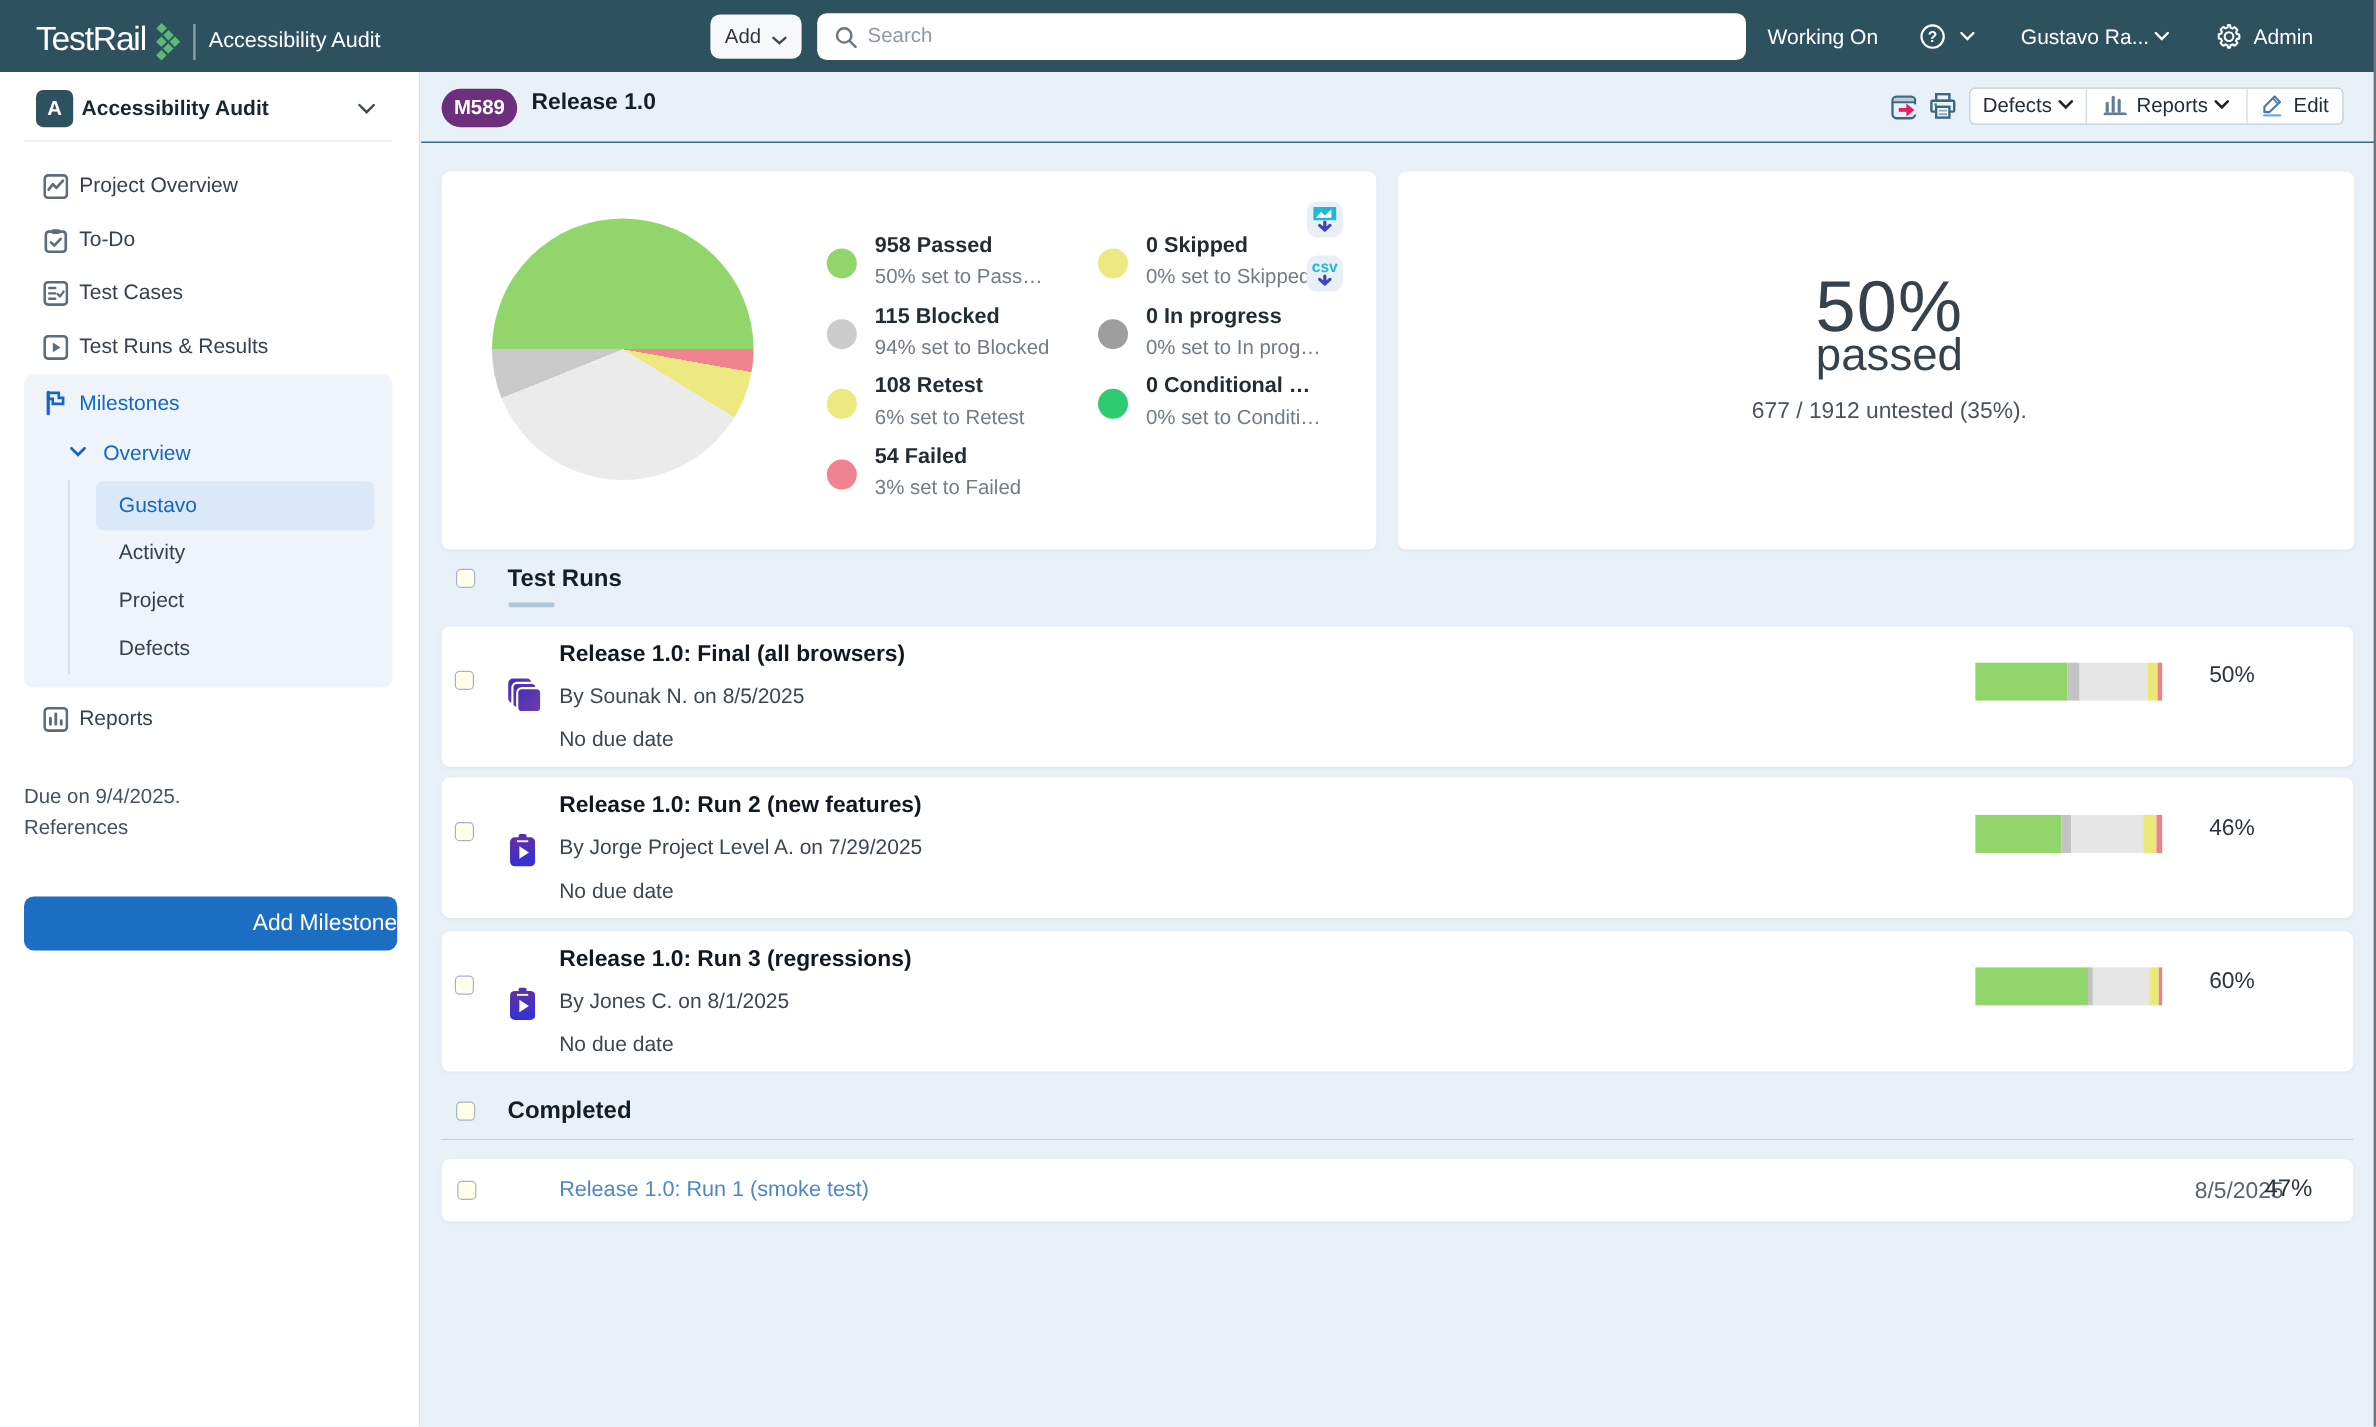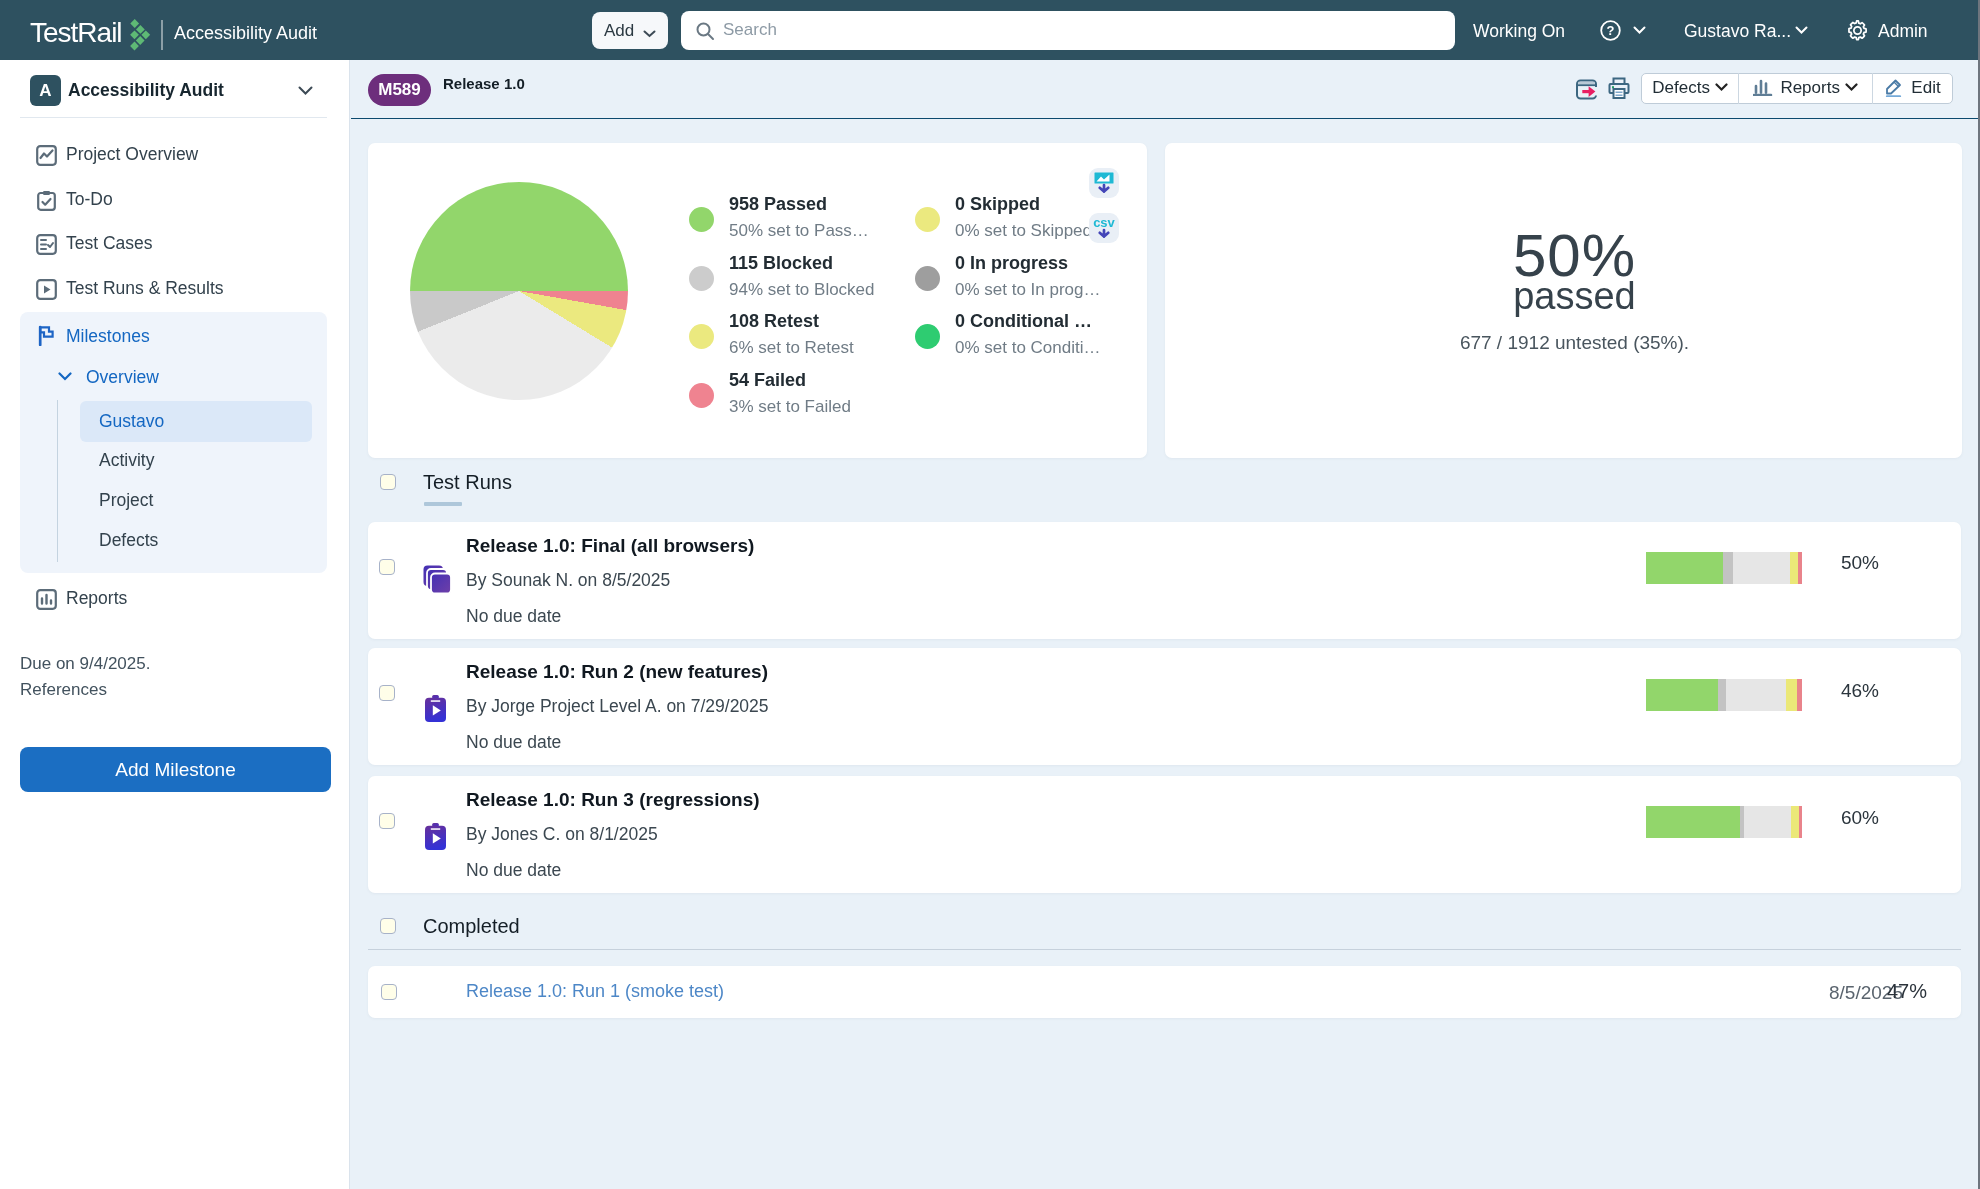--- a/index.html
+++ b/index.html
@@ -39,27 +39,27 @@
 .navitem .tx { position:absolute; left:46px; top:11px; }
 .milebox { position:absolute; left:20px; top:252px; width:307px; height:261px; background:#eff4fb; border-radius:8px; }
 .milebox .flagrow { position:absolute; left:16px; top:12px; color:#1467c2; font-size:17.5px; }
 .milebox .ovrow { position:absolute; left:38px; top:55px; color:#1467c2; font-size:17.5px; }
 .milebox .vline { position:absolute; left:37px; top:88px; width:1px; height:162px; background:#c4d3e0; }
 .subitem { position:absolute; left:60px; width:232px; height:41px; font-size:17.5px; color:#33424d; line-height:41px; }
 .subitem.active { background:#dbe8f8; border-radius:6px; color:#1467c2; }
 .subitem .t { margin-left:19px; }
 .duetext { position:absolute; left:20px; top:594px; font-size:17px; color:#42525e; }
 .reftext { position:absolute; left:20px; top:620px; font-size:17px; color:#42525e; }
-.addmile { position:absolute; left:20px; top:687px; width:311px; height:45px; background:#1b6ec2; border-radius:8px; color:#fff; font-size:19px; text-align:center; line-height:45px; }
+.addmile { position:absolute; left:20px; top:687px; width:311px; height:45px; background:#1b6ec2; border-radius:8px; color:#fff; font-size:19px; text-align:right; line-height:45px; }
 
 
 .main { position:absolute; top:60px; left:351px; width:1629px; height:1129px; background:#e9f1f8; }
 .titlebar { position:absolute; top:0; left:0; width:1629px; height:59px; border-bottom:1px solid #0c4a6e; }
 .mbadge { position:absolute; left:17px; top:14px; width:63px; height:32px; background:#6d2e7c; border-radius:16px; color:#fff; font-size:17px; font-weight:bold; text-align:center; line-height:32px; }
-.mtitle { position:absolute; left:92px; top:15px; font-size:15px; font-weight:bold; color:#141f27; }
+.mtitle { position:absolute; left:92px; top:15px; font-size:19px; font-weight:bold; color:#141f27; }
 .ticon1 { position:absolute; left:1225px; top:19px; }
 .ticon2 { position:absolute; left:1257px; top:17px; }
 .btngroup { position:absolute; left:1290px; top:13px; width:312px; height:31px; background:#fff; border:1px solid #bfccd8; border-radius:5px; display:flex; align-items:center; font-size:17px; color:#222e36; }
 .btngroup .seg { height:31px; line-height:29px; text-align:center; }
 .btngroup .s1 { width:96px; }
 .btngroup .s2 { width:134px; }
 .btngroup .s3 { width:80px; }
 .btngroup .seg + .seg { border-left:1px solid #ccd7e1; }
 
 .card { position:absolute; background:#fff; border-radius:7px; box-shadow:0 1px 3px rgba(30,50,70,0.05); }
@@ -70,21 +70,21 @@
 .leg { position:absolute; }
 .leg .dot { position:absolute; left:0; width:25px; height:25px; border-radius:50%; }
 .leg .t1 { position:absolute; left:40px; top:0px; font-size:18px; font-weight:bold; color:#222c33; white-space:nowrap; }
 .leg .t2 { position:absolute; left:40px; top:27px; font-size:17px; color:#707c86; white-space:nowrap; }
 .expbtn { position:absolute; left:721px; width:30px; height:30px; background:#e9eff6; border-radius:9px; text-align:center; overflow:hidden; }
 .sum50 { position:absolute; top:78px; left:11px; width:100%; text-align:center; font-size:60px; color:#36424b; letter-spacing:1px; }
 .sumpassed { position:absolute; top:132px; left:11px; width:100%; text-align:center; font-size:38px; color:#36424b; }
 .sumun { position:absolute; top:189px; left:11px; width:100%; text-align:center; font-size:19px; color:#49555e; }
 
 .cb { position:absolute; width:16px; height:16px; background:#fffee9; border:1px solid #a7b2c9; border-radius:4px; }
-.secthead { position:absolute; font-size:20px; font-weight:normal; color:#141e26; }
+.secthead { position:absolute; font-size:20px; font-weight:bold; color:#141e26; }
 .tabline { position:absolute; width:38px; height:4px; background:#aec7da; border-radius:1px; }
 
 .runcard { left:17px; width:1593px; height:117px; }
 .runtitle { position:absolute; left:98px; top:13px; font-size:19px; font-weight:bold; color:#101820; }
 .runby { position:absolute; left:98px; top:48px; font-size:17.5px; color:#3b4750; }
 .rundue { position:absolute; left:98px; top:84px; font-size:17.5px; color:#3b4750; }
 .runicon { position:absolute; left:55px; top:43px; width:29px; height:29px; }
 .pbar { position:absolute; left:1278px; width:156px; height:32px; display:flex; overflow:hidden; }
 .pbar div { height:32px; }
 .ppct { position:absolute; left:1452px; width:80px; text-align:center; font-size:19px; color:#2b353d; }

